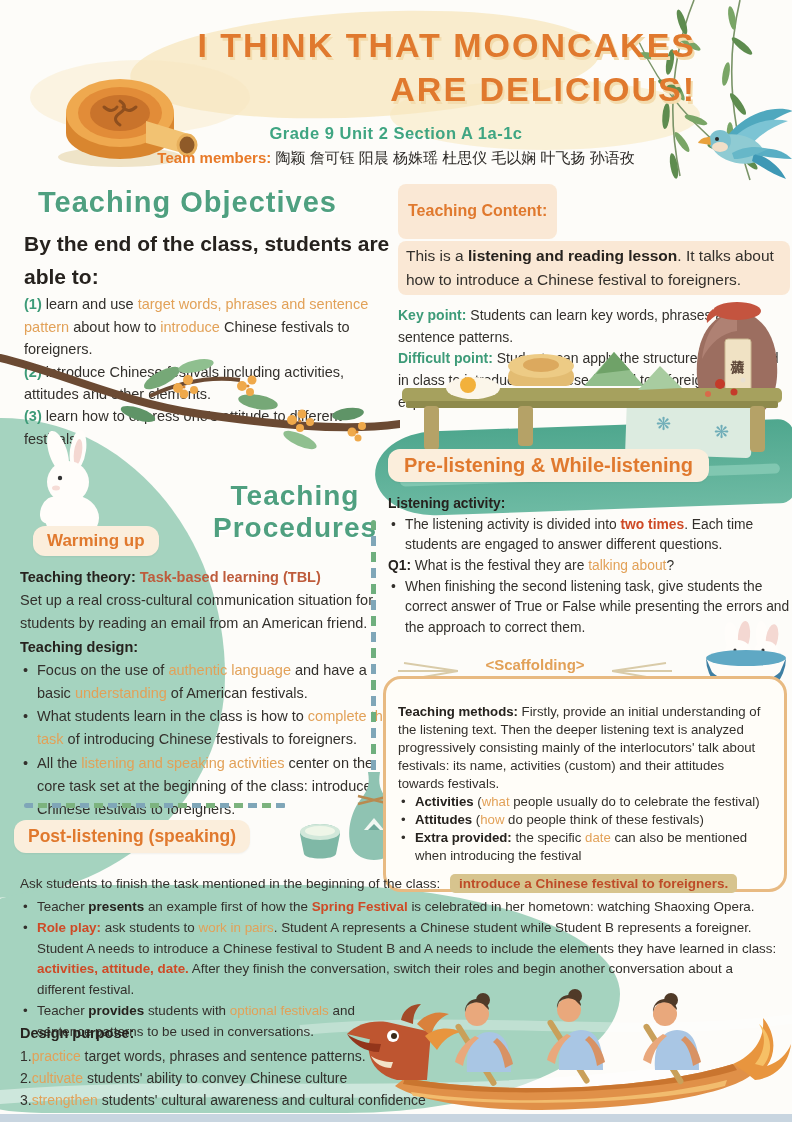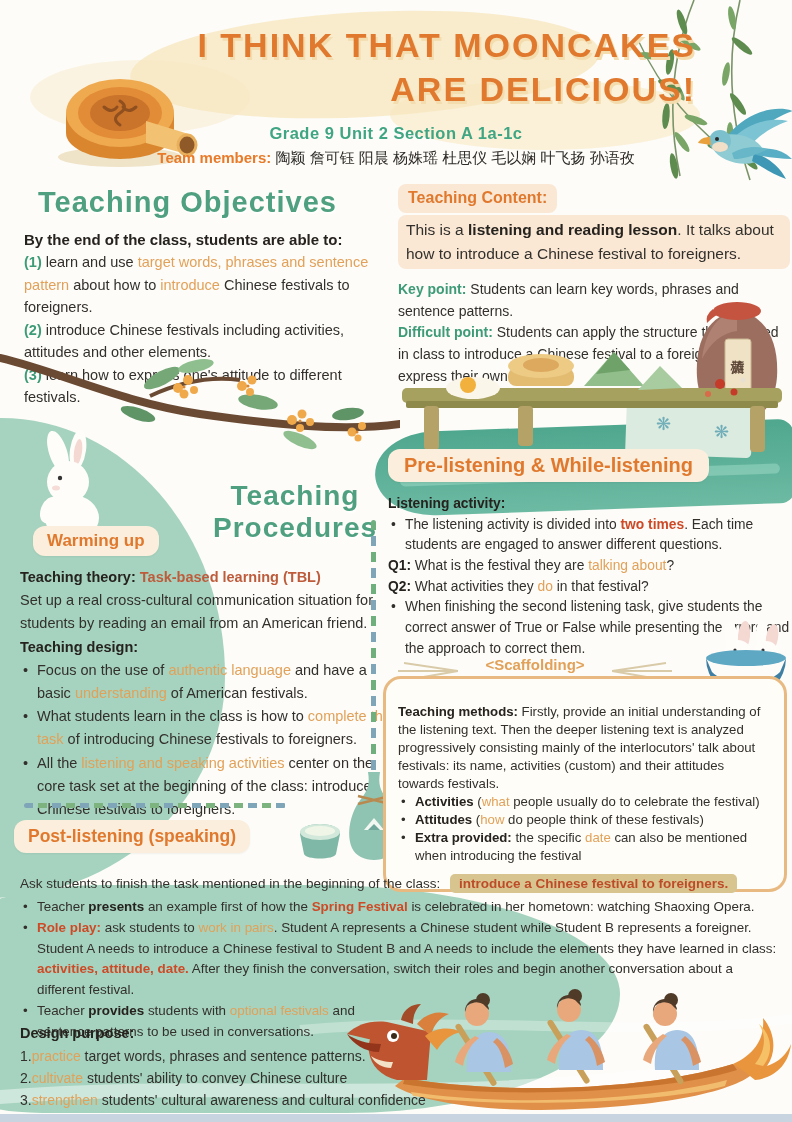--- a/index.html
+++ b/index.html
@@ -99,28 +99,28 @@
     <div>I THINK THAT MOONCAKES</div>
     <div>ARE DELICIOUS!</div>
   </div>
   <div class="abs subtitle" style="left:96px;top:124px;width:600px">Grade 9 Unit 2 Section A 1a-1c</div>
   <div class="abs team" style="left:56px;top:149px;width:680px">
     <span style="color:#E87A28;font-weight:700">Team members:</span><span> 陶颖 詹可钰 阳晨 杨姝瑶 杜思仪 毛以娴 叶飞扬 孙语孜</span>
   </div>
 
   <div class="abs green-head" style="left:38px;top:186px;font-size:29px">Teaching Objectives</div>
   <div class="abs txt" style="left:24px;top:228px;width:372px;font-size:14.5px">
-    <div style="font-weight:700;color:#26221E;font-size:15px">By the end of the class, students are able to:</div>
+    <div style="font-weight:700;color:#26221E;font-size:21px">By the end of the class, students are able to:</div>
     <div><span class="seg-t">(1)</span><span> learn and use </span><span class="seg-o">target words, phrases and sentence pattern</span><span> about how to </span><span class="seg-o">introduce</span><span> Chinese festivals to foreigners.</span></div>
     <div><span class="seg-t">(2)</span><span> introduce Chinese festivals including activities, attitudes and other elements.</span></div>
     <div><span class="seg-t">(3)</span><span> learn how to express one's attitude to different festivals.</span></div>
   </div>
 
   <div class="abs txt" style="left:398px;top:184px;width:392px">
-    <div class="peach" style="display:inline-block;color:#E0792E;font-weight:700;font-size:16px;padding:2px 10px">Teaching Content:</div>
+    <div class="peach" style="display:inline-block;color:#E0792E;font-weight:700;font-size:16px;padding:15px 10px">Teaching Content:</div>
     <div class="peach" style="font-size:15.5px;padding:3px 8px;margin-top:2px"><span>This is a </span><span class="seg-b">listening and reading lesson</span><span>. It talks about how to  introduce a Chinese  festival to foreigners.</span></div>
     <div style="margin-top:10px"><span class="seg-t">Key point:</span><span> Students can learn  key words, phrases and sentence patterns.</span></div>
     <div><span class="seg-t">Difficult point:</span><span> Students can apply the structure they learned in class to introduce a Chinese festival to a foreigner and express their own attitudes.</span></div>
   </div>
 
   <svg class="abs" style="left:686px;top:293px" width="102" height="134" viewBox="0 0 102 134">
     <path d="M51 18 C 21 22 9 50 11 84 C 13 114 31 130 51 130 C 71 130 89 114 91 84 C 93 50 81 22 51 18 Z" fill="#9C6E60"></path>
     <path d="M51 18 C 31 21 19 40 16 66 C 24 50 36 40 51 38 Z" fill="#AF8173"></path>
     <ellipse cx="51" cy="18" rx="24" ry="9" fill="#C4543F"></ellipse>
     <path d="M27 16 q-8 6 -6 14 q6 -6 10 -8 Z" fill="#C4543F"></path>
@@ -198,21 +198,20 @@
   <div class="abs green-head" style="left:200px;top:480px;width:190px;text-align:center;font-size:28px;line-height:1.15">
     <div>Teaching</div>
     <div>Procedures</div>
   </div>
 
   <div class="pill" style="left:388px;top:449px;font-size:20px;padding:5px 16px">Pre-listening &amp; While-listening</div>
   <div class="abs txt" style="left:388px;top:494px;width:402px;font-size:13.8px;line-height:1.5">
     <div style="font-weight:700;color:#26221E">Listening activity:</div>
     <div class="bullet"><span>The listening activity is divided into </span><span class="seg-r">two times</span><span>. Each time students are engaged to answer different questions.</span></div>
     <div><span class="seg-b">Q1:</span><span> What is the festival they are </span><span class="seg-o">talking about</span><span>?</span></div>
-    <div><span class="seg-b">Q2:</span><span> What activities they </span><span class="seg-o">do</span><span> in that festival?</span></div>
     <div class="bullet"><span>When finishing the second listening task, give students the correct answer of True or False while presenting the errors and the approach to correct them.</span></div>
   </div>
 
   <svg class="abs" style="left:700px;top:606px" width="92" height="76" viewBox="0 0 92 76">
     <ellipse cx="32" cy="32" rx="7" ry="16" fill="#FFFDFA" transform="rotate(-10 32 32)"></ellipse>
     <ellipse cx="44" cy="30" rx="6" ry="15" fill="#F4D8D2" transform="rotate(6 44 30)"></ellipse>
     <ellipse cx="62" cy="30" rx="6" ry="15" fill="#FFFDFA" transform="rotate(-4 62 30)"></ellipse>
     <ellipse cx="72" cy="32" rx="6" ry="14" fill="#F4D8D2" transform="rotate(10 72 32)"></ellipse>
     <ellipse cx="38" cy="46" rx="13" ry="12" fill="#FFFDFA"></ellipse>
     <ellipse cx="66" cy="46" rx="12" ry="11" fill="#FFFDFA"></ellipse>

